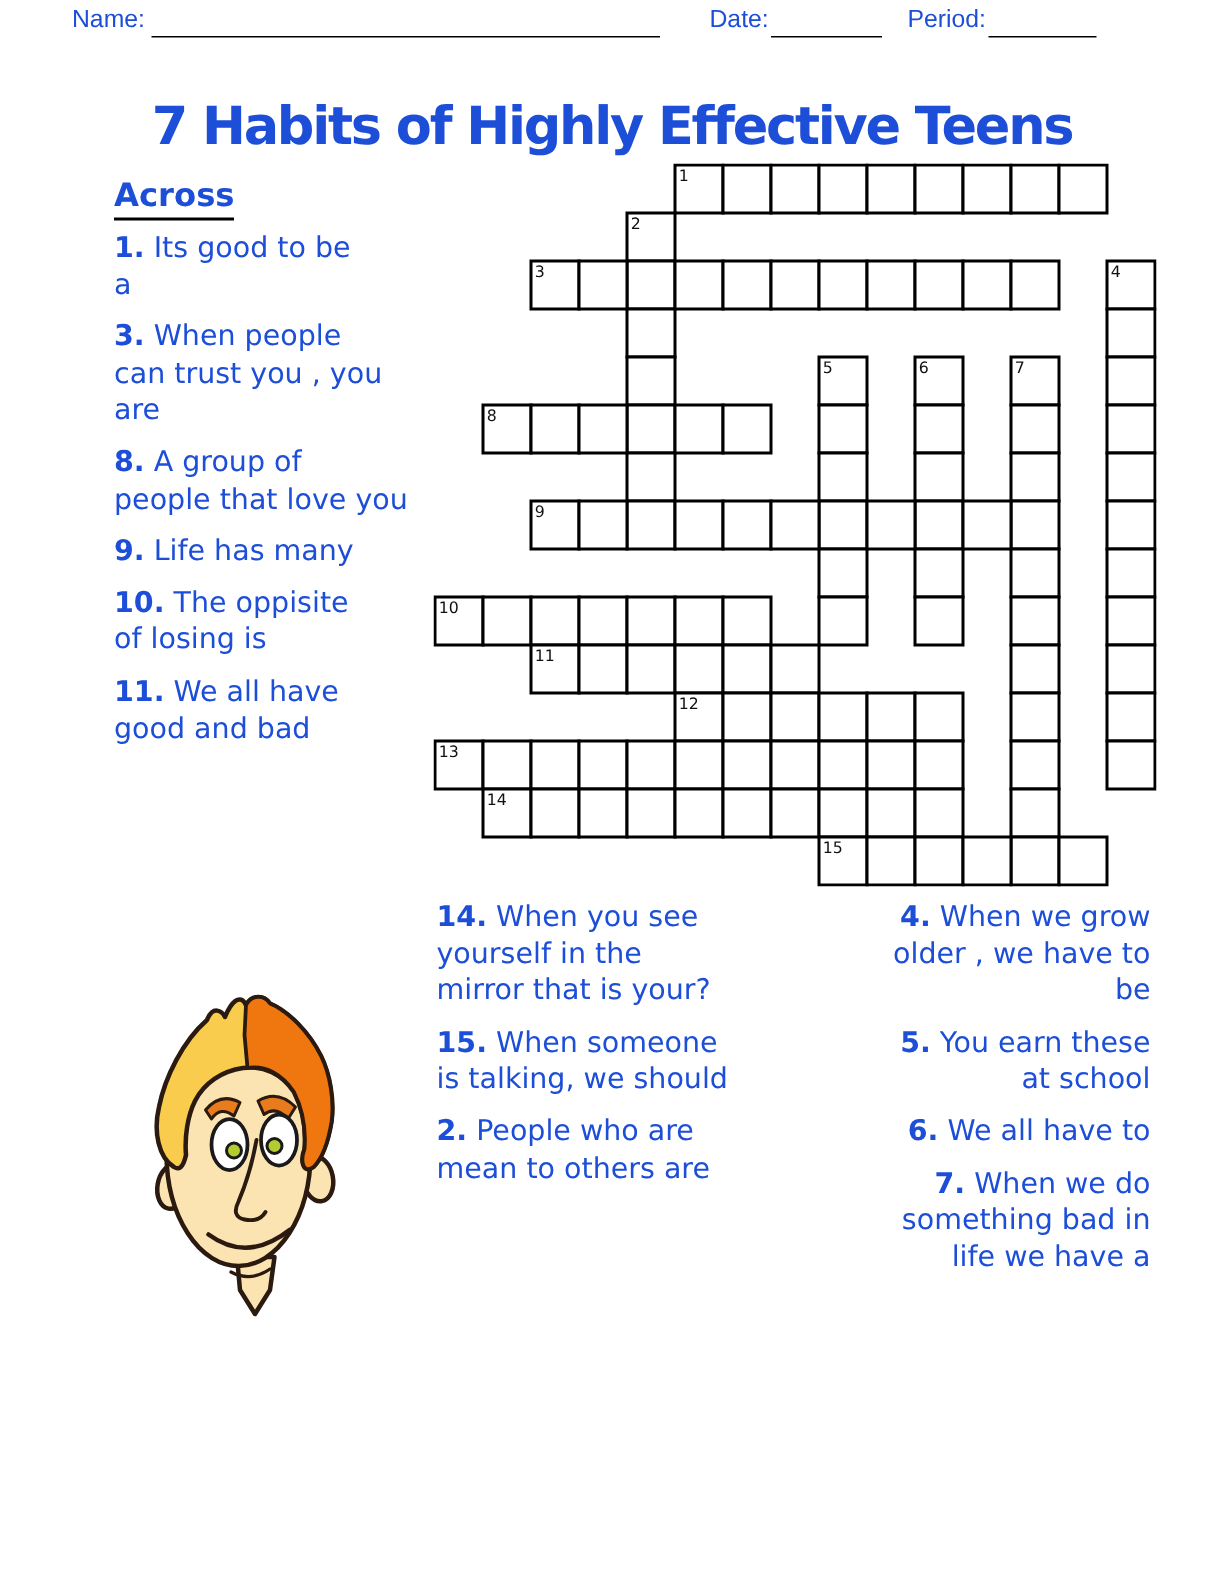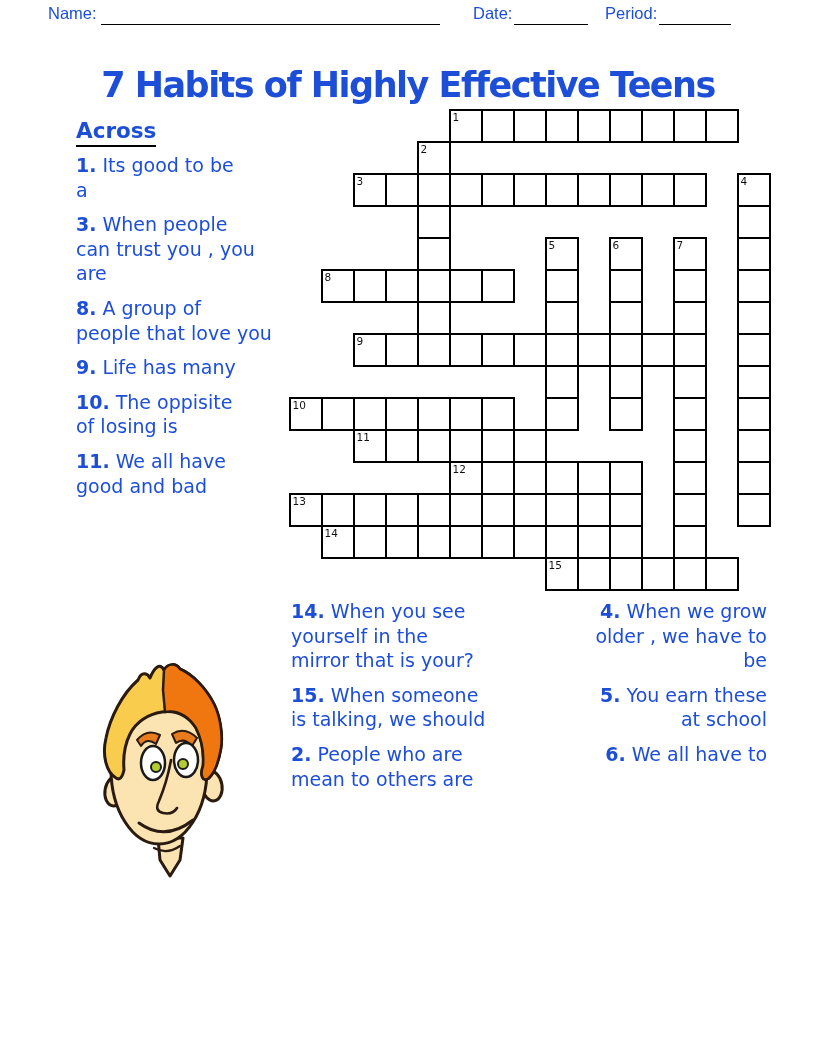--- a/index.html
+++ b/index.html
@@ -210,20 +210,23 @@
 mean to others are</span></p>
   </div>
 
   <div class="clue-col" id="right-col">
     <p class="clue"><b>4.</b><span class="txt">When we grow
 older , we have to
 be</span></p>
     <p class="clue"><b>5.</b><span class="txt">You earn these
 at school</span></p>
     <p class="clue"><b>6.</b><span class="txt">We all have to</span></p>
+    <p class="clue"><b>7.</b><span class="txt">When we do
+something bad in
+life we have a</span></p>
   </div>
 
   <svg id="cartoon" width="150" height="225" viewBox="0 0 150 225">
 
     <path d="M66,178 L91,178 L88,200 L78,216 L68,200 Z" stroke="#2A1A10" stroke-width="3" stroke-linejoin="round" fill="#FCE3B2"></path>
 
     <ellipse cx="23" cy="131" rx="10" ry="15" stroke="#2A1A10" stroke-width="3" transform="rotate(10 23 131)" fill="#FCE3B2"></ellipse>
     <ellipse cx="120" cy="126" rx="10" ry="15" stroke="#2A1A10" stroke-width="3" transform="rotate(-10 120 126)" fill="#FCE3B2"></ellipse>
 
     <ellipse cx="67" cy="109" rx="48" ry="75" stroke="#2A1A10" stroke-width="3" fill="#FCE3B2"></ellipse>

